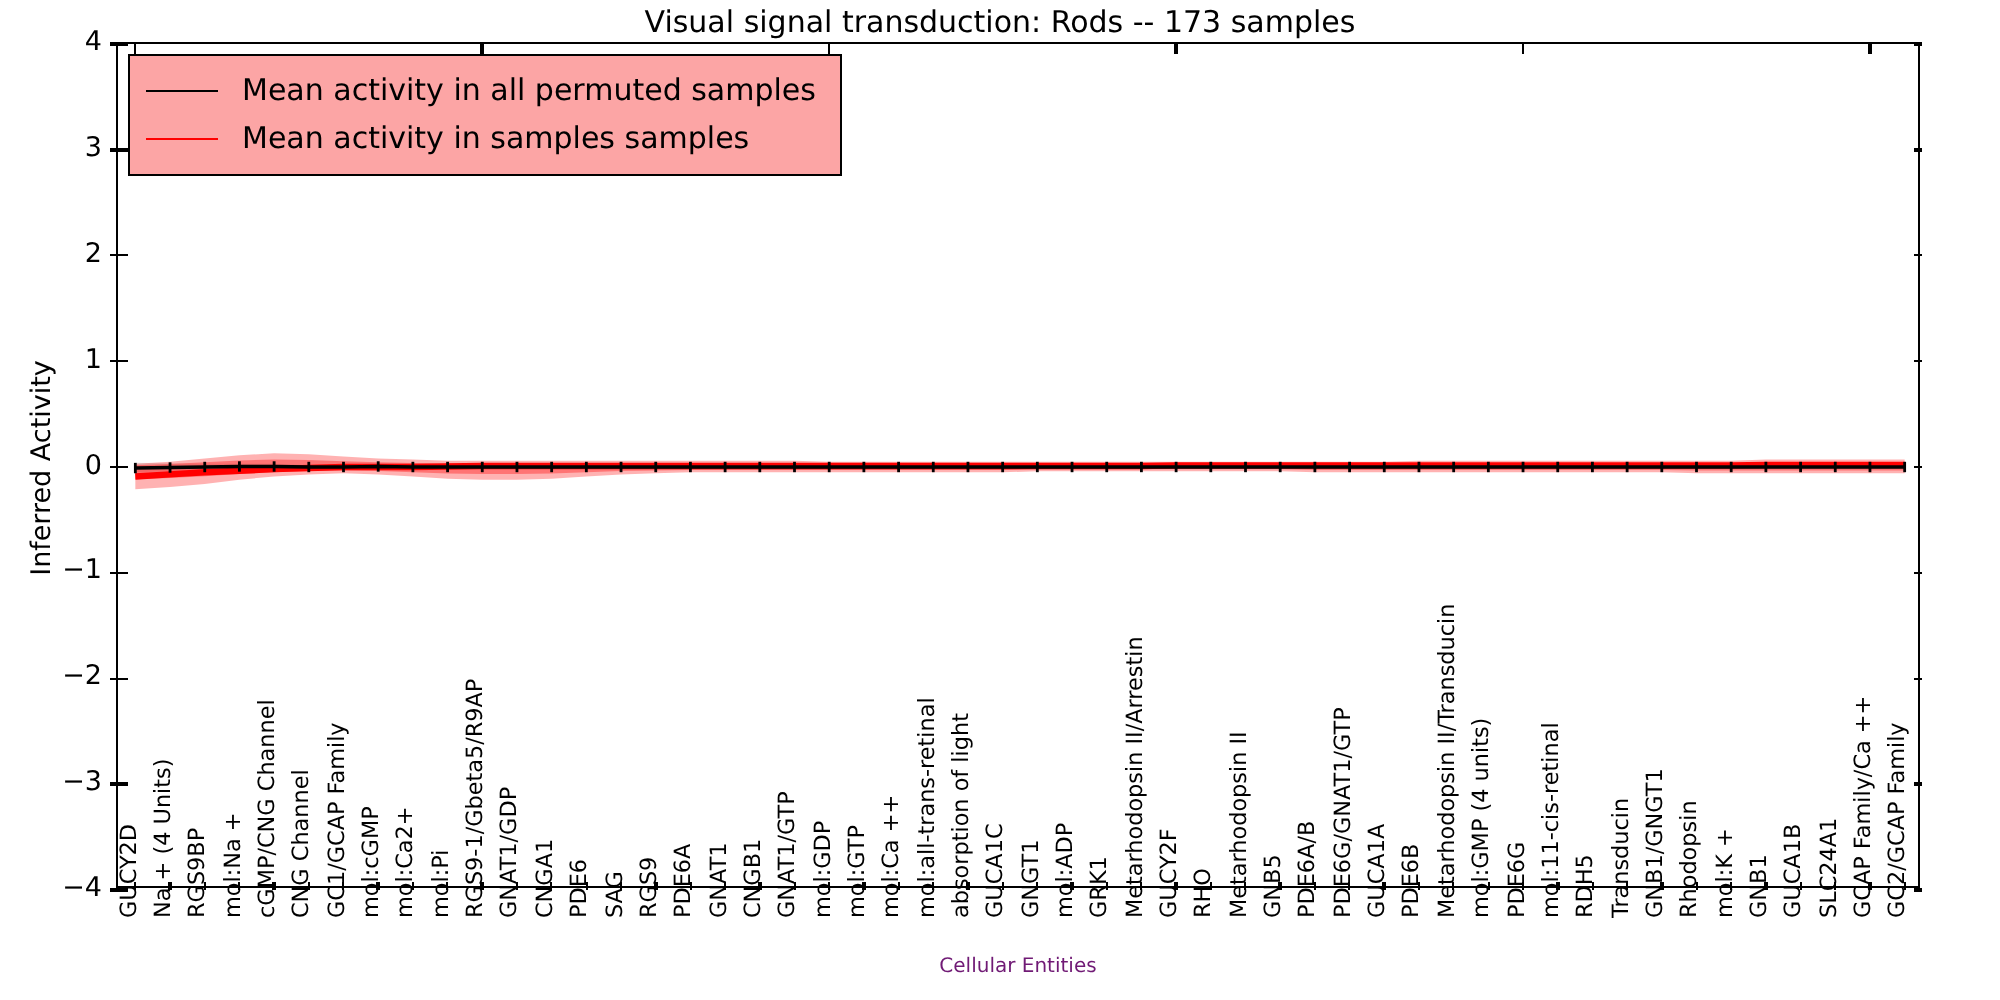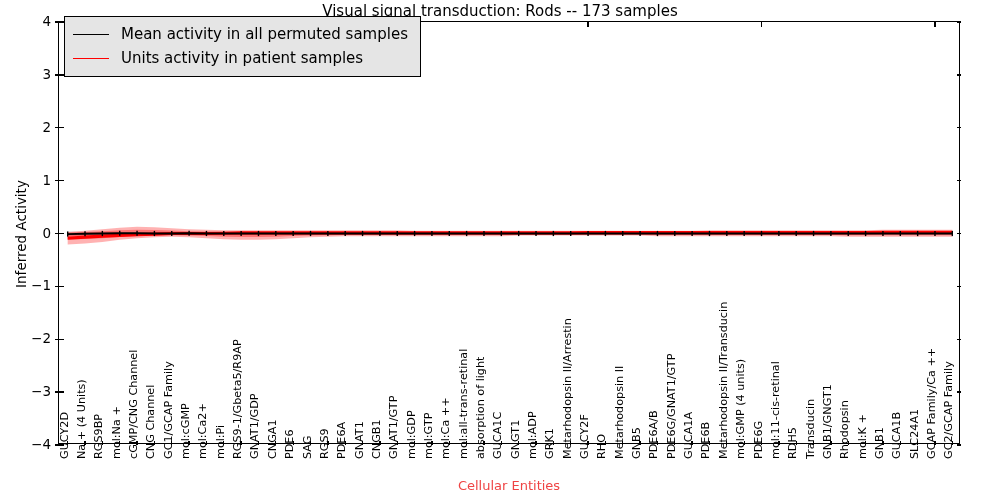--- a/index.html
+++ b/index.html
@@ -28,35 +28,35 @@
   .ytick-label{
     position:absolute;right:1004px;
     font-size:13.5px;color:#000;text-align:right;white-space:nowrap;
   }
   .ytick{position:absolute;left:-4px;width:4.5px;height:1.3px;background:#000;}
   .ytick-in{position:absolute;left:0;width:4.5px;height:1.3px;background:#000;}
 
   
   #xlabel{
     position:absolute;left:58px;top:478px;width:902px;text-align:center;
-    font-size:13px;color:#ef4444;
+    font-size:10px;color:#701a75;
   }
   .xtick{position:absolute;top:0;width:1.3px;height:4.5px;background:#000;}
   .xtick-top{position:absolute;top:-4.5px;width:1.3px;height:4.5px;background:#000;}
   .xcat{
     position:absolute;
     font-size:11.2px;color:#000;white-space:nowrap;
     transform-origin:left bottom;
     transform:rotate(-90deg);
   }
 
   
   #legend{
-    position:absolute;left:64px;top:16px;
-    border:1.3px solid #000;background:#e5e5e5;
+    position:absolute;left:64px;top:27px;
+    border:1.3px solid #000;background:#fca5a5;
     padding:5px 12px 6px 8px;
     box-sizing:border-box;
   }
   .legend-row{display:flex;align-items:center;height:24px;}
   .legend-swatch{width:36px;height:0;border-top:1.6px solid #000;margin-right:12px;flex:0 0 auto;}
   .legend-swatch.red{border-top-color:#ff0000;}
   .legend-text{font-size:15px;color:#000;white-space:nowrap;}
 
   svg{display:block;}
 </style>
@@ -287,17 +287,17 @@
 
   <div id="xlabel">Cellular Entities</div>
 
   <div id="legend">
     <div class="legend-row">
       <span class="legend-swatch"></span>
       <span class="legend-text">Mean activity in all permuted samples</span>
     </div>
     <div class="legend-row">
       <span class="legend-swatch red"></span>
-      <span class="legend-text">Units activity in patient samples</span>
+      <span class="legend-text">Mean activity in samples samples</span>
     </div>
   </div>
 
 </div>
 
 </body></html>

